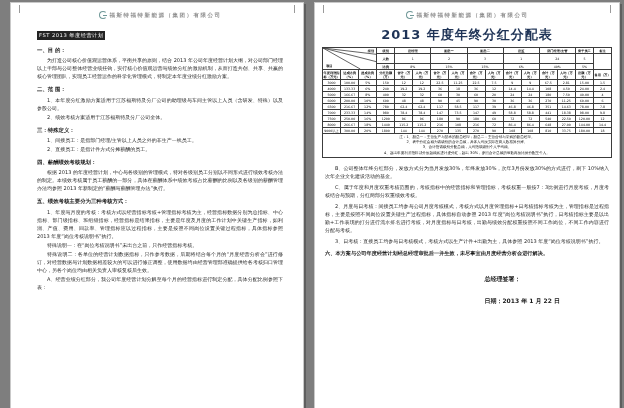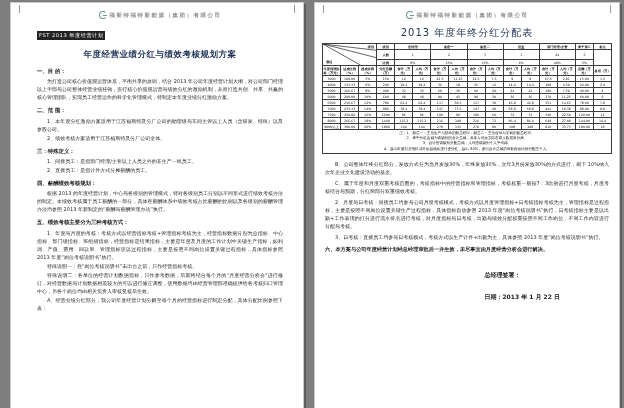--- a/index.html
+++ b/index.html
@@ -29,21 +29,21 @@
   }
   .doc-title{
     text-align:center;font-size:8.5px;font-weight:bold;color:#24385c;
     margin:8px 0 6px 0;letter-spacing:0.5px;
   }
   .h{font-size:5.4px;font-weight:bold;color:#1a1a1a;margin:5px 0 2px 0;line-height:1.5;}
   .p{font-size:5px;color:#2a2a2a;line-height:1.62;text-align:justify;text-indent:2em;margin:0 0 2px 0;}
   .p.tight{margin-bottom:1px;}
 
   
-  .table-title{text-align:center;font-size:10px;font-weight:normal;color:#1e3356;margin:4px 0 3px 0;letter-spacing:1px;}
+  .table-title{text-align:center;font-size:13px;font-weight:bold;color:#1e3356;margin:4px 0 3px 0;letter-spacing:1px;}
   table.dividend{border-collapse:collapse;width:100%;table-layout:fixed;}
   table.dividend th,table.dividend td{
     border:0.6px solid #3c3c3c;font-size:3.2px;line-height:1.25;padding:0.5px 0;
     text-align:center;color:#111;font-weight:normal;overflow:hidden;word-break:break-all;
   }
   table.dividend th{font-weight:bold;}
   th.corner{position:relative;padding:0;}
   th.corner svg{position:absolute;left:0;top:0;width:100%;height:100%;}
   th.corner svg line{stroke:#3c3c3c;stroke-width:0.8;vector-effect:non-scaling-stroke;}
   th.corner .ct{position:absolute;right:2px;top:1px;font-size:3.2px;}
@@ -62,21 +62,20 @@
   <span class="crop" style="left:8px;top:2px;"></span>
   <span class="crop" style="right:8px;top:2px;"></span>
 
   <div class="doc-header">
     <span class="logo"></span>
     <span class="company-name">福斯特福特新能源（集团）有限公司</span>
   </div>
 
   <span class="tag">FST 2013 年度经营计划</span>
 
-  <div class="doc-title">年度经营业绩分红与绩效考核规划方案</div>
 
   <div class="h">一、目 的：</div>
   <div class="p">为打造公司核心价值观运营体系，平衡共享的原则，结合 2013 年公司年度经营计划大纲，对公司部门经理以上干部与公司整体经营业绩挂钩，实行核心价值观运营与绩效分红的激励机制，从而打造共创、共享、共赢的核心管理团队，实现员工经营运作的科学化管理模式，特制定本年度业绩分红激励方案。</div>
 
   <div class="h">二、范 围：</div>
   <div class="p tight">1、本年度分红激励方案适用于江苏福斯特及分厂公司的助理级与车间主管以上人员（含研发、特殊）以及参股公司。</div>
   <div class="p tight">2、绩效考核方案适用于江苏福斯特及分厂公司全体。</div>
 
   <div class="h">三：特殊定义：</div>
   <div class="p tight">1、间接员工：是指部门经理/主管以上人员之外的非生产一线员工。</div>

